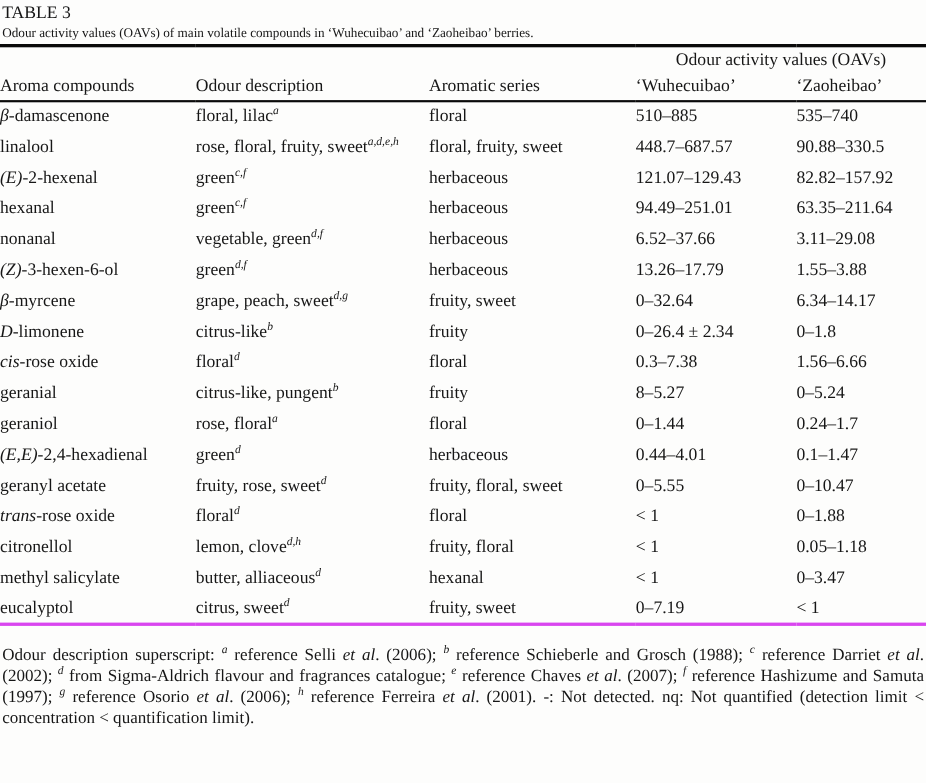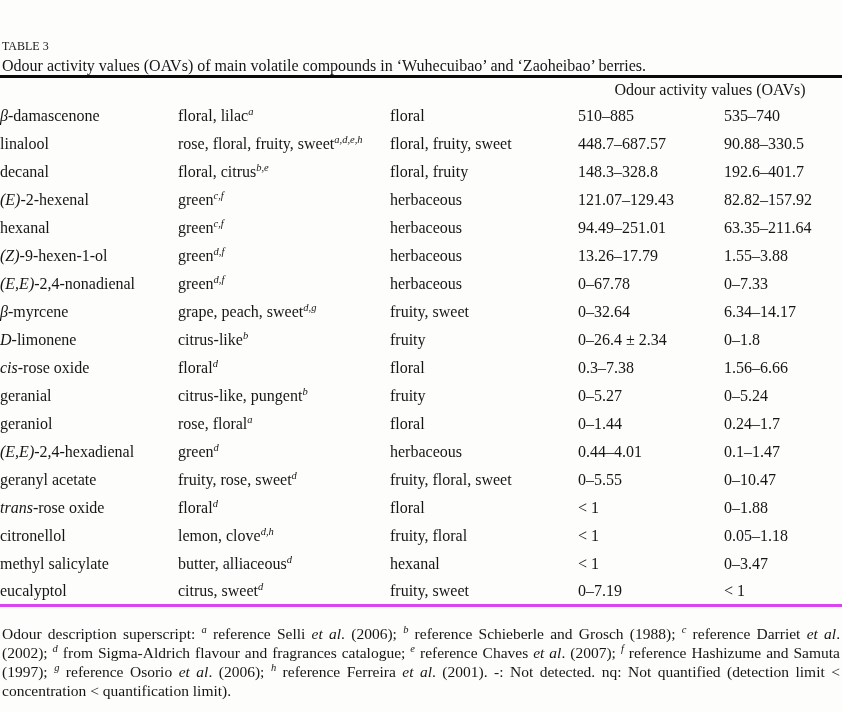--- a/index.html
+++ b/index.html
@@ -6,22 +6,22 @@
   .page {
     width: 842px; height: 712px;
     box-sizing: border-box;
     background: #fdfdfc;
     font-family: "Liberation Serif", serif;
     color: #161616;
     overflow: hidden;
     position: relative;
   }
   .caption-block { padding: 2px 2px 0 2px; }
-  .table-number { font-size: 12px; line-height: 19px; margin-top: 35px; }
-  .table-caption { font-size: 16px; line-height: 19px; }
+  .table-number { font-size: 16px; line-height: 19px; }
+  .table-caption { font-size: 12px; line-height: 19px; }
 
   table.oav {
     width: 842px;
     border-collapse: collapse;
     table-layout: fixed;
     border-top: 3px solid #0a0a0a;
     border-bottom: 3px solid #d946ef;
     font-size: 16px;
   }
   table.oav th, table.oav td {
@@ -68,70 +68,70 @@
       <col style="width:212px">
       <col style="width:188px">
       <col style="width:146px">
       <col style="width:118px">
     </colgroup>
     <thead>
       <tr class="span-row">
         <td colspan="3"></td>
         <th colspan="2" class="group">Odour activity values (OAVs)</th>
       </tr>
+      <tr class="head-row">
+        <th class="c1">Aroma compounds</th>
+        <th>Odour description</th>
+        <th>Aromatic series</th>
+        <th>‘Wuhecuibao’</th>
+        <th>‘Zaoheibao’</th>
+      </tr>
     </thead>
     <tbody>
         <tr>
           <td class="c1"><span class="it">β</span><span>-damascenone</span></td>
           <td><span>floral, lilac</span><sup>a</sup></td>
           <td>floral</td>
           <td>510–885</td>
           <td>535–740</td>
         </tr>
         <tr>
           <td class="c1"><span>linalool</span></td>
           <td><span>rose, floral, fruity, sweet</span><sup>a,d,e,h</sup></td>
           <td>floral, fruity, sweet</td>
           <td>448.7–687.57</td>
           <td>90.88–330.5</td>
         </tr>
         <tr>
-          <td class="c1"><span>decanal</span></td>
-          <td><span>floral, citrus</span><sup>b,e</sup></td>
-          <td>floral, fruity</td>
-          <td>148.3–328.8</td>
-          <td>192.6–401.7</td>
-        </tr>
-        <tr>
           <td class="c1"><span class="it">(E)</span><span>-2-hexenal</span></td>
           <td><span>green</span><sup>c,f</sup></td>
           <td>herbaceous</td>
           <td>121.07–129.43</td>
           <td>82.82–157.92</td>
         </tr>
         <tr>
           <td class="c1"><span>hexanal</span></td>
           <td><span>green</span><sup>c,f</sup></td>
           <td>herbaceous</td>
           <td>94.49–251.01</td>
           <td>63.35–211.64</td>
         </tr>
         <tr>
-          <td class="c1"><span class="it">(Z)</span><span>-9-hexen-1-ol</span></td>
+          <td class="c1"><span>nonanal</span></td>
+          <td><span>vegetable, green</span><sup>d,f</sup></td>
+          <td>herbaceous</td>
+          <td>6.52–37.66</td>
+          <td>3.11–29.08</td>
+        </tr>
+        <tr>
+          <td class="c1"><span class="it">(Z)</span><span>-3-hexen-6-ol</span></td>
           <td><span>green</span><sup>d,f</sup></td>
           <td>herbaceous</td>
           <td>13.26–17.79</td>
           <td>1.55–3.88</td>
-        </tr>
-        <tr>
-          <td class="c1"><span class="it">(E,E)</span><span>-2,4-nonadienal</span></td>
-          <td><span>green</span><sup>d,f</sup></td>
-          <td>herbaceous</td>
-          <td>0–67.78</td>
-          <td>0–7.33</td>
         </tr>
         <tr>
           <td class="c1"><span class="it">β</span><span>-myrcene</span></td>
           <td><span>grape, peach, sweet</span><sup>d,g</sup></td>
           <td>fruity, sweet</td>
           <td>0–32.64</td>
           <td>6.34–14.17</td>
         </tr>
         <tr>
           <td class="c1"><span class="it">D</span><span>-limonene</span></td>
@@ -144,21 +144,21 @@
           <td class="c1"><span class="it">cis</span><span>-rose oxide</span></td>
           <td><span>floral</span><sup>d</sup></td>
           <td>floral</td>
           <td>0.3–7.38</td>
           <td>1.56–6.66</td>
         </tr>
         <tr>
           <td class="c1"><span>geranial</span></td>
           <td><span>citrus-like, pungent</span><sup>b</sup></td>
           <td>fruity</td>
-          <td>0–5.27</td>
+          <td>8–5.27</td>
           <td>0–5.24</td>
         </tr>
         <tr>
           <td class="c1"><span>geraniol</span></td>
           <td><span>rose, floral</span><sup>a</sup></td>
           <td>floral</td>
           <td>0–1.44</td>
           <td>0.24–1.7</td>
         </tr>
         <tr>

